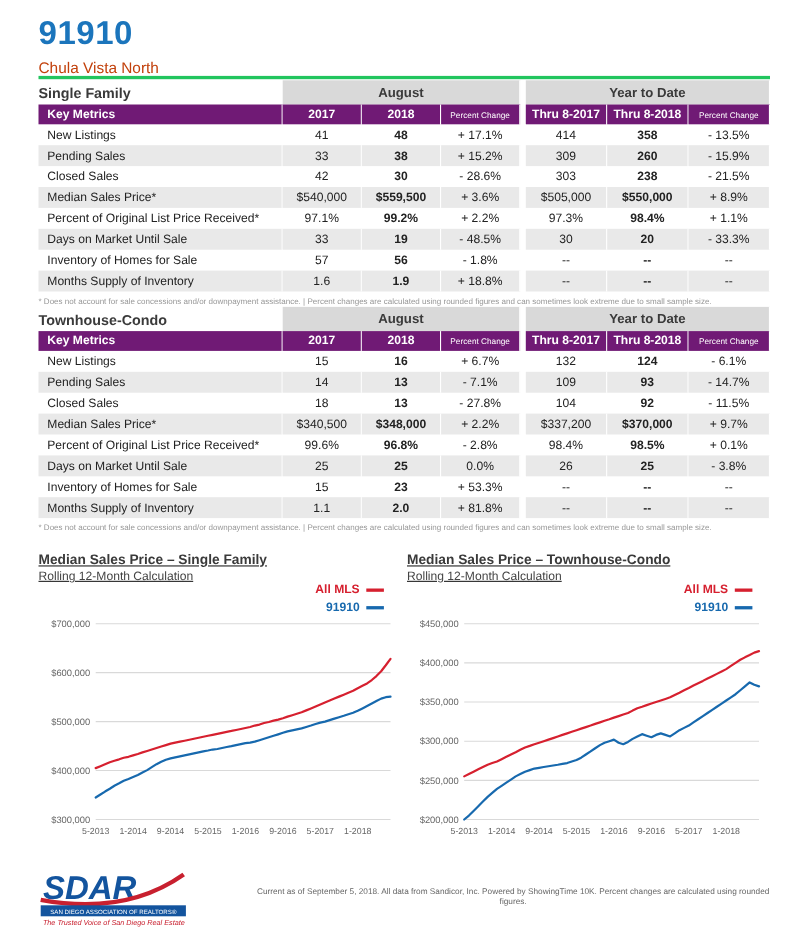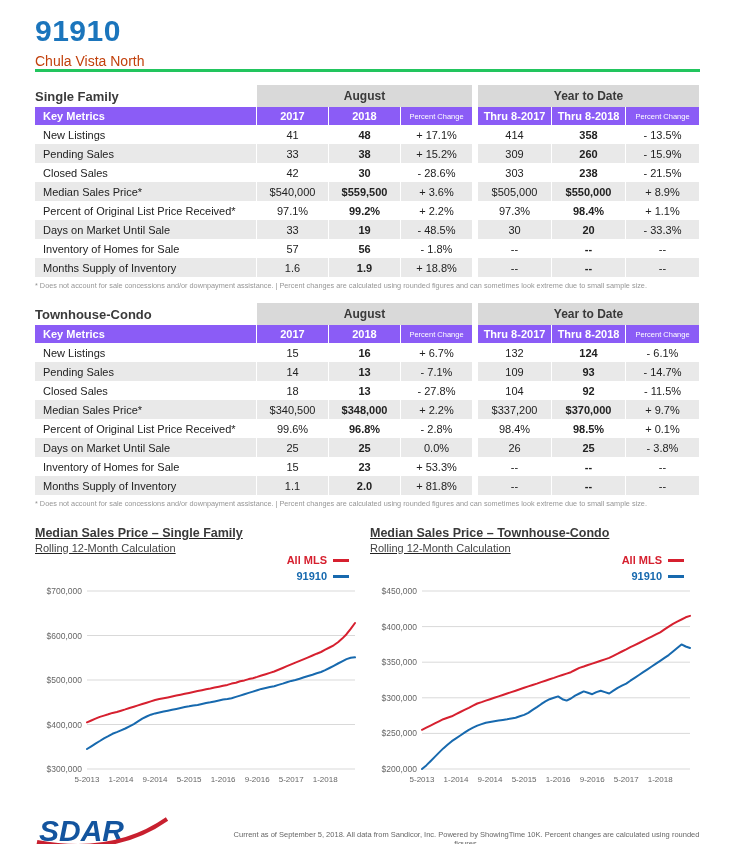--- a/index.html
+++ b/index.html
@@ -9,27 +9,27 @@
     font-family: "Liberation Sans", sans-serif; color: #222;
     position: relative; overflow: hidden;
   }
   .page { padding: 14px 35px 0 35px; }
 
   
   .zip { font-size: 30px; font-weight: bold; color: #1b75bc; letter-spacing: 0.5px; }
   .area { font-size: 14px; color: #c2410c; margin-top: 5px; border-bottom: 3px solid #22c55e; }
 
   
-  .tbl-section { margin-top: 13px; }
+  .tbl-section { margin-top: 1px; }
   .tr { display: grid; grid-template-columns: 222px 72px 72px 72px 5px 74px 74px 74px; }
   .cell { display: flex; align-items: center; justify-content: center; border-right: 1px solid #fff; }
   .g-row .cell { height: 22px; }
   .g-title { justify-content: flex-start; font-size: 13px; font-weight: bold; color: #3a3a3a; }
   .g-band { background: #d9d9d9; font-weight: bold; font-size: 12px; color: #3a3a3a; }
-  .h-row .cell { height: 18px; background: #8b5cf6; color: #fff; }
+  .h-row .cell { height: 18px; background: #701a75; color: #fff; }
   .h-metric { justify-content: flex-start; padding-left: 8px; font-weight: bold; font-size: 11px; }
   .h-val { font-weight: bold; font-size: 11px; }
   .h-pct { font-size: 7.5px; }
   .gap-cell { background: #fff !important; border: none; }
   .d-row .cell { height: 19px; font-size: 11px; color: #222; }
   .d-row.alt .cell { background: #e9e9e9; }
   .c-metric { justify-content: flex-start; padding-left: 8px; }
   .c-val.bold { font-weight: bold; }
   .footnote { font-size: 7.3px; color: #969696; margin-top: 4px; }
 

